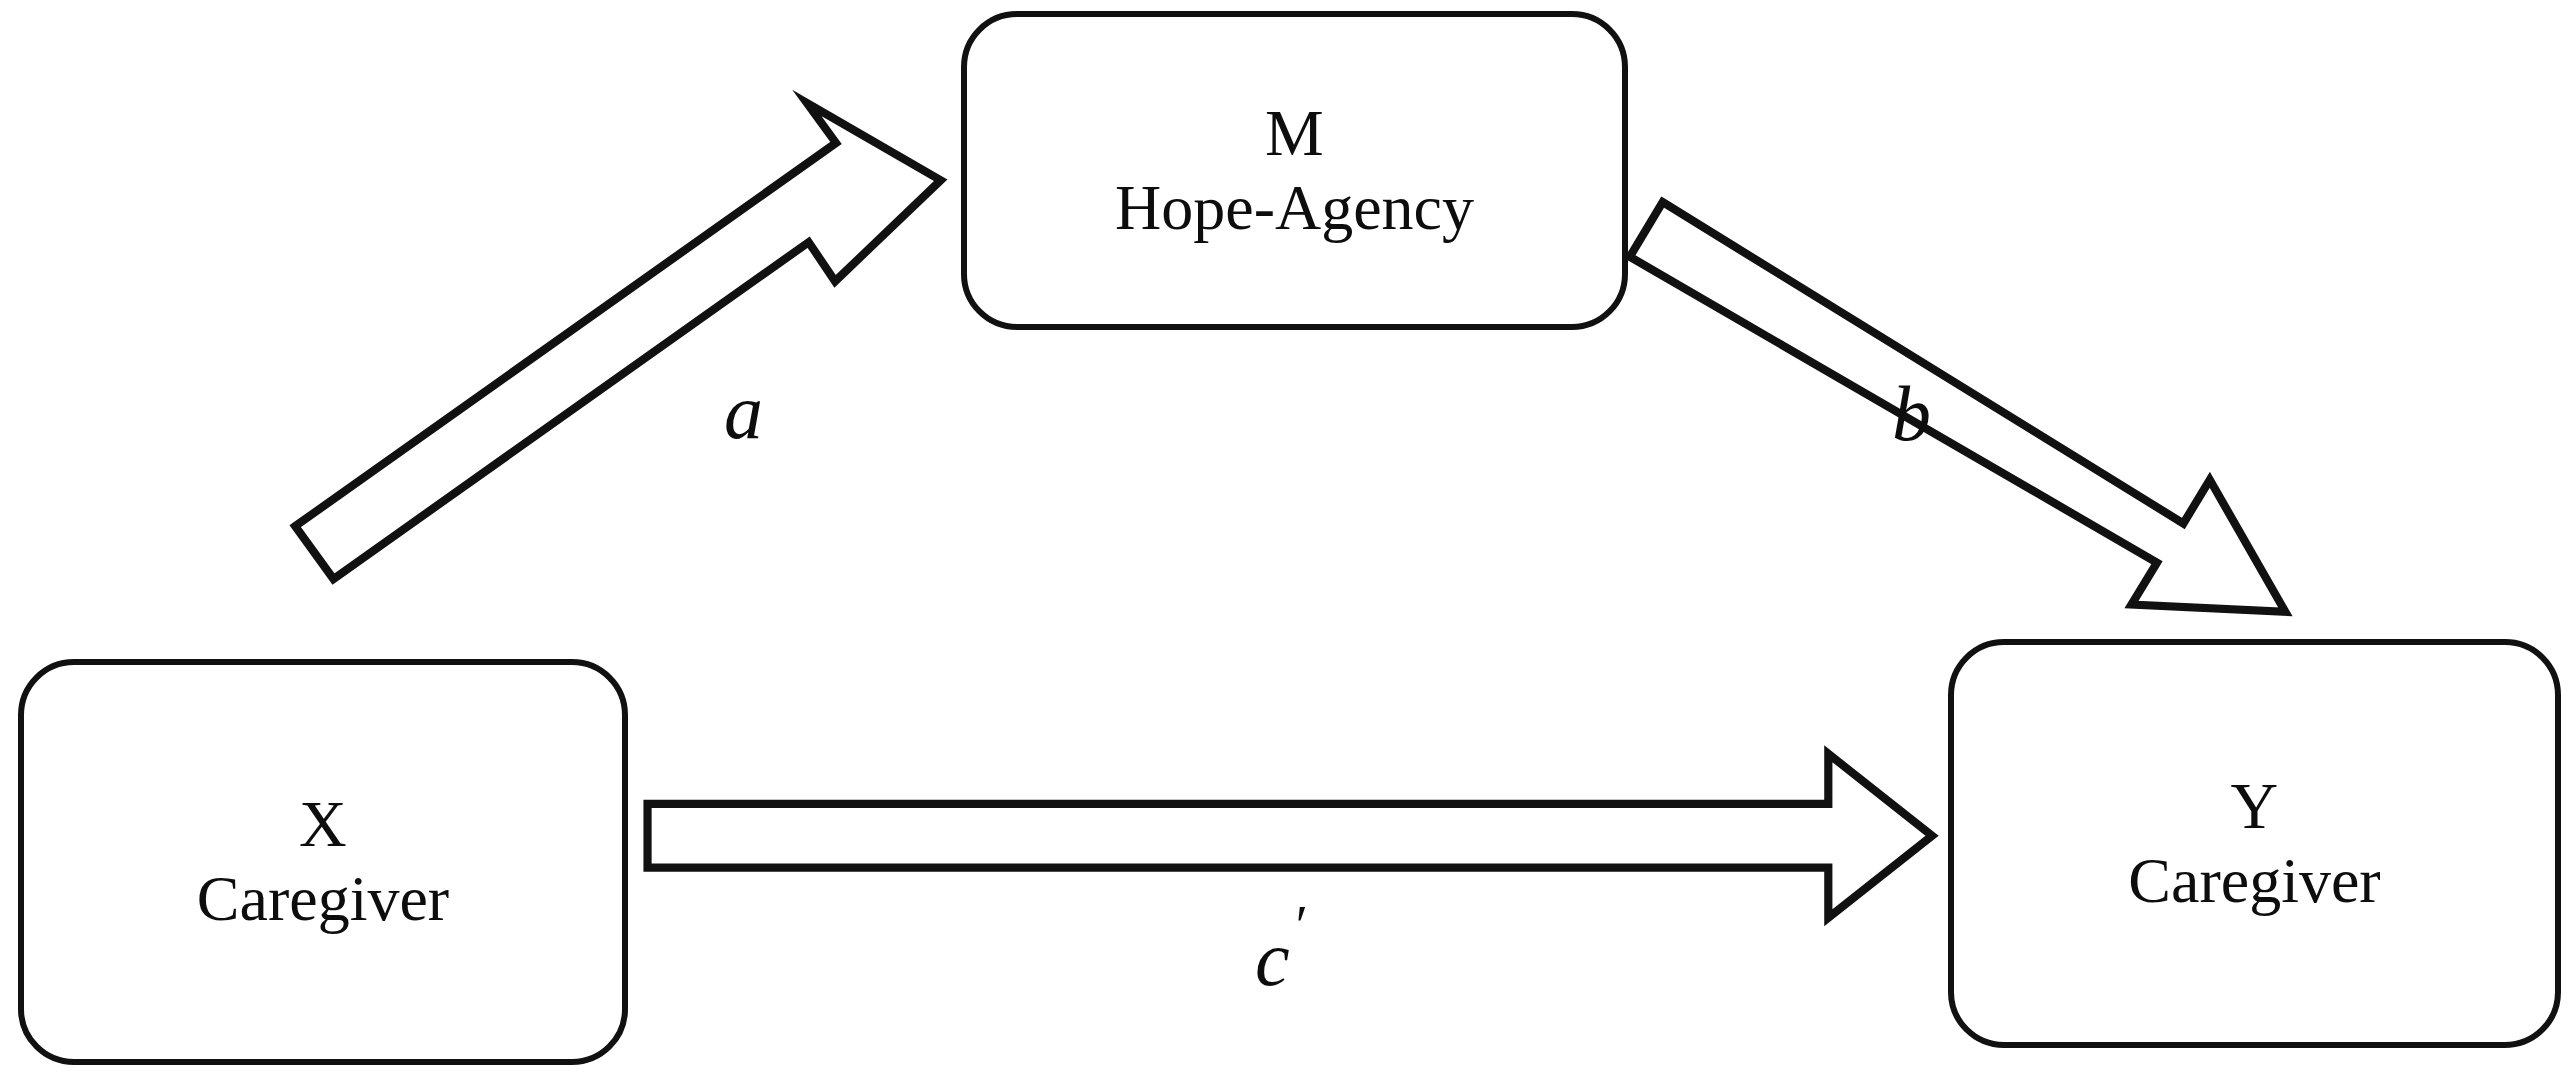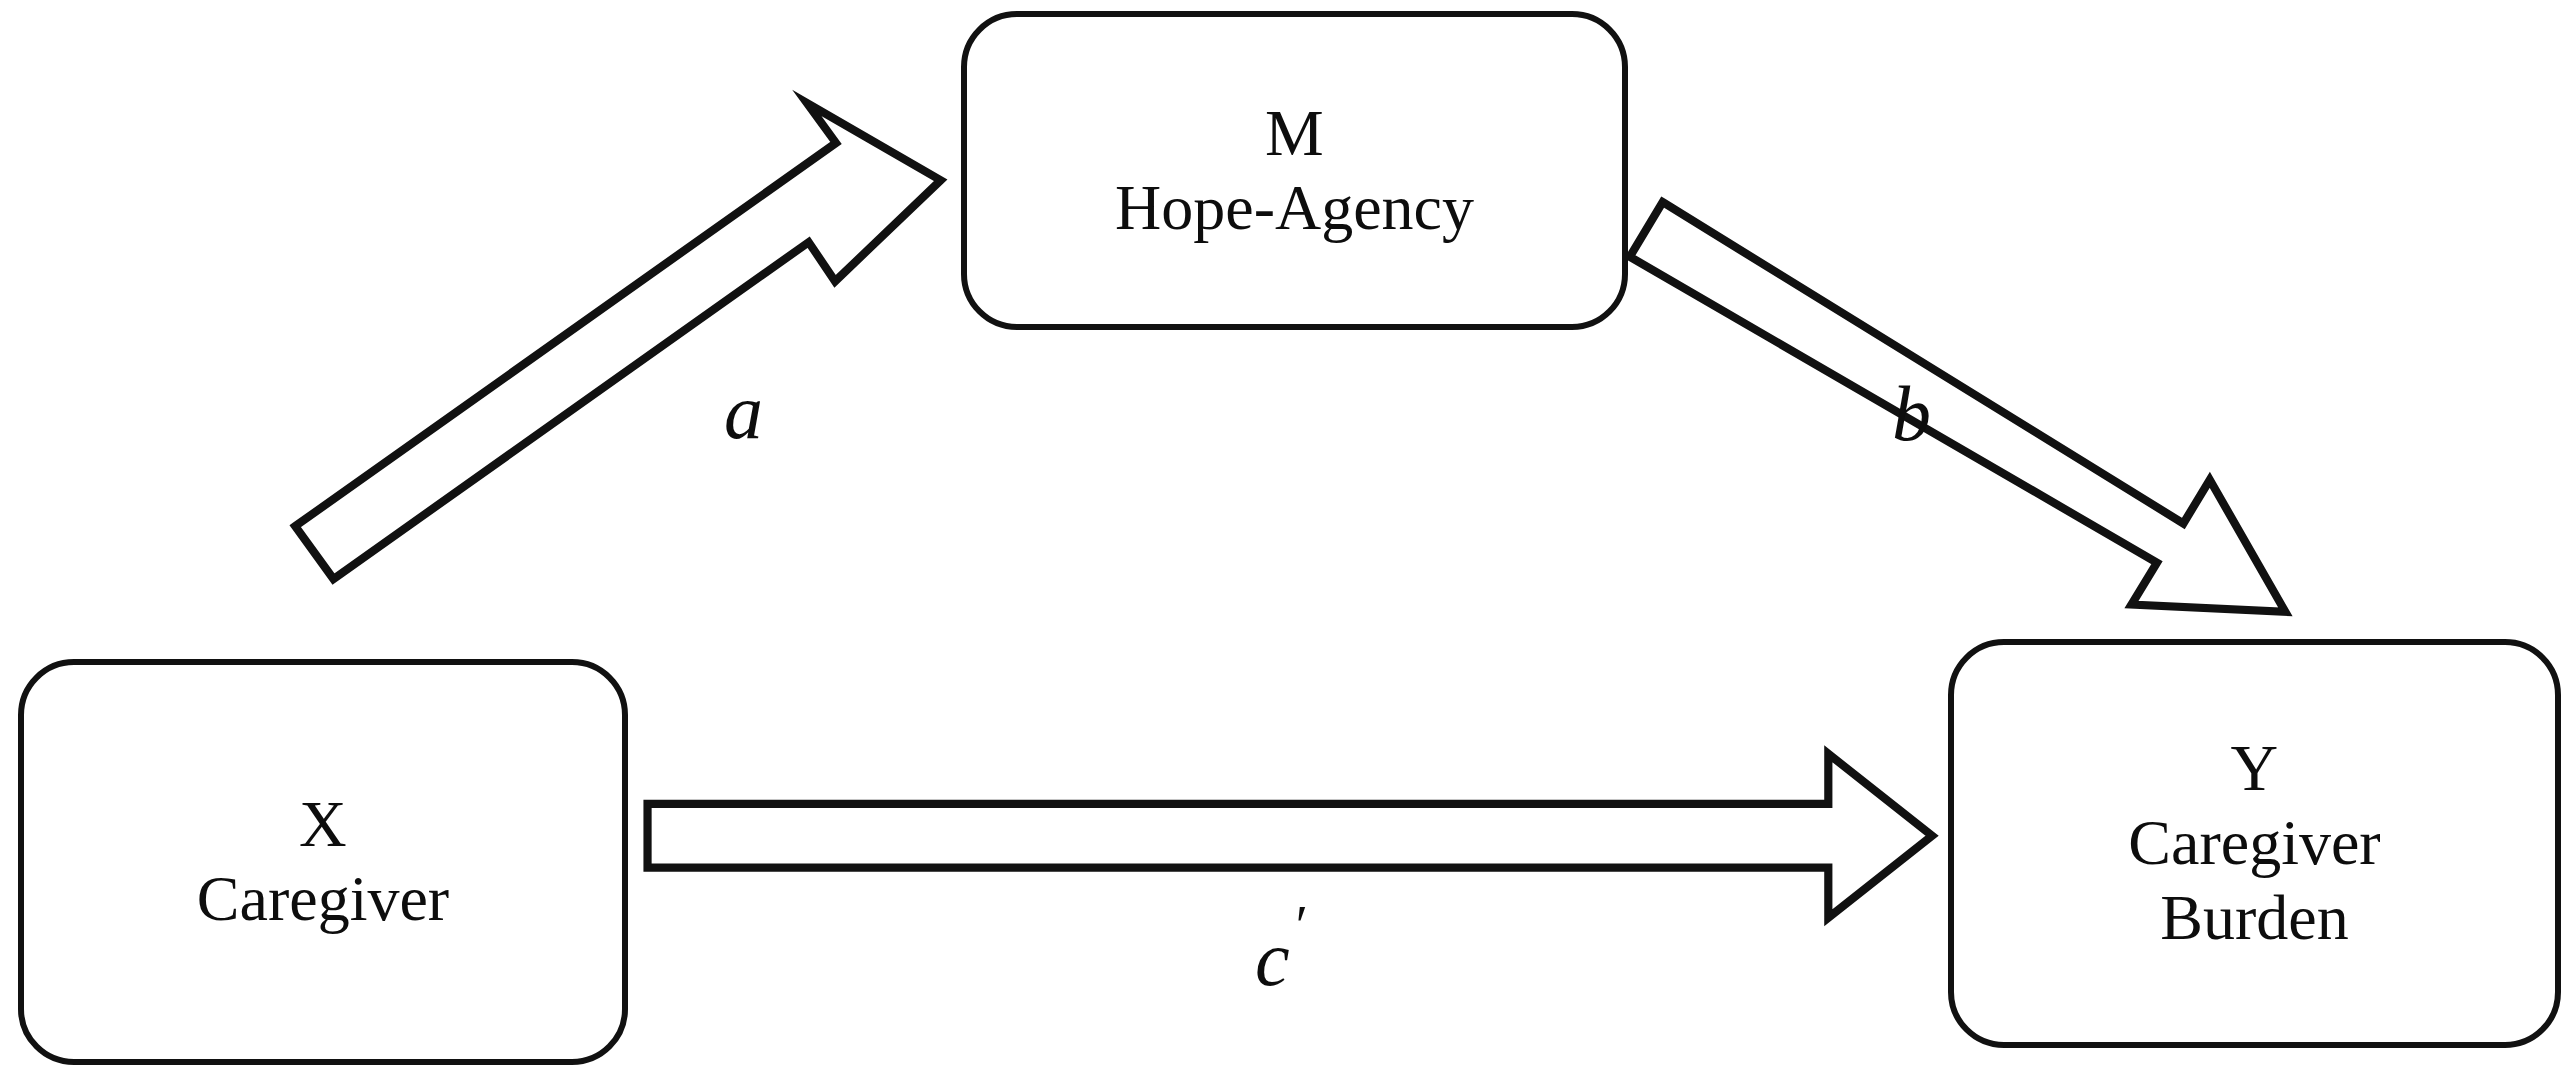--- a/index.html
+++ b/index.html
@@ -141,21 +141,20 @@
   </div>
 
   <div class="node-box" id="node-x">
     <div class="node-code">X</div>
     <div class="node-label-line">Caregiver</div>
   </div>
 
   <div class="node-box" id="node-y">
     <div class="node-code">Y</div>
     <div class="node-label-line">Caregiver</div>
-    <div class="node-label-line">Burden</div>
   </div>
 
   <div class="path-label" id="path-label-a">a</div>
   <div class="path-label" id="path-label-b">b</div>
   <div class="path-label" id="path-label-c"><span>c</span><span class="prime-mark">′</span></div>
 
 </div>
 
 
 </body></html>

